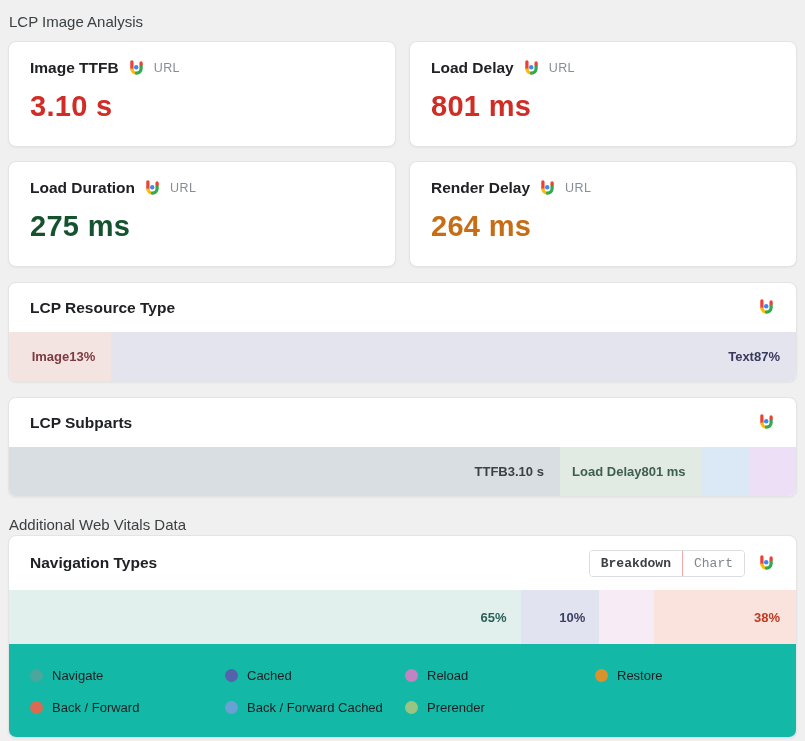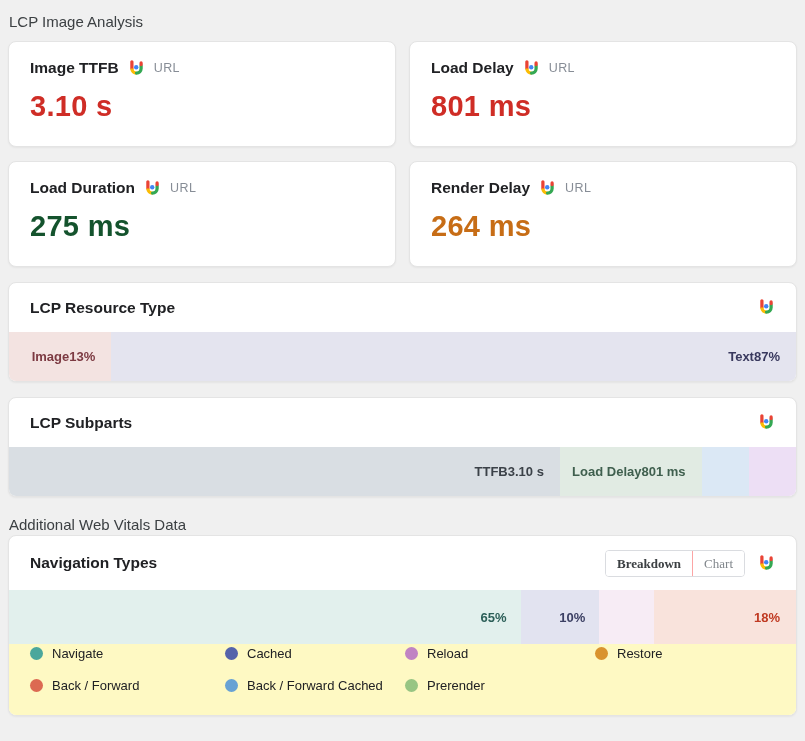--- a/index.html
+++ b/index.html
@@ -50,32 +50,32 @@
     padding: 0 14px; font-size: 13px; font-weight: 600; overflow: hidden;
     white-space: nowrap;
   }
   .seg .seg-label { padding-left: 6px; }
   .seg .seg-value { padding-right: 2px; }
   .seg.align-right { justify-content: flex-end; }
 
   
   .legend {
     display: grid; grid-template-columns: 195px 180px 190px 1fr;
-    padding: 2px 21px 22px; row-gap: 17px; background: #fef9c3;
+    padding: 24px 21px 22px; row-gap: 17px; background: #14b8a6;
   }
   .legend-item { display: flex; align-items: center; gap: 9px; font-size: 13px; color: #202124; }
   .legend-dot { width: 13px; height: 13px; border-radius: 50%; flex: 0 0 13px; }
 
   
   .toggle {
     display: flex; border: 1px solid #dadce0; border-radius: 4px;
     overflow: hidden; background: #fff;
   }
   .toggle button {
-    font-family: Liberation Serif, serif; font-size: 13px; padding: 6px 11px;
+    font-family: Liberation Mono, monospace; font-size: 13px; padding: 6px 11px;
     background: #fff; border: none; cursor: pointer; line-height: 1;
   }
   .toggle button.active { color: #3c4043; font-weight: 600; }
   .toggle button.inactive { color: #80868b; border-left: 1px solid #fca5a5; }
 
   .crux-icon { display: inline-block; flex: 0 0 auto; }
 </style>
 </head>
 <body>
 
@@ -198,21 +198,21 @@
     </div>
     <div class="stack-bar tall">
       <div class="seg" style="width: 65%; background: rgb(226, 240, 237); color: rgb(44, 95, 88);">
         <span class="seg-label">65%</span>
       </div>
       <div class="seg" style="width: 10%; background: rgb(226, 227, 240); color: rgb(59, 63, 99);">
         <span class="seg-label">10%</span>
       </div>
       <div class="seg" style="width: 7%; background: rgb(247, 236, 245); color: rgb(140, 74, 125);"></div>
       <div class="seg align-right" style="width: 18%; background: rgb(249, 227, 220); color: rgb(192, 58, 34);">
-        <span class="seg-value">18%</span>
+        <span class="seg-value">38%</span>
       </div>
     </div>
     <div class="legend">
       <div class="legend-item">
         <span class="legend-dot" style="background: rgb(75, 167, 156);"></span>
         <span>Navigate</span>
       </div>
       <div class="legend-item">
         <span class="legend-dot" style="background: rgb(85, 99, 170);"></span>
         <span>Cached</span>

